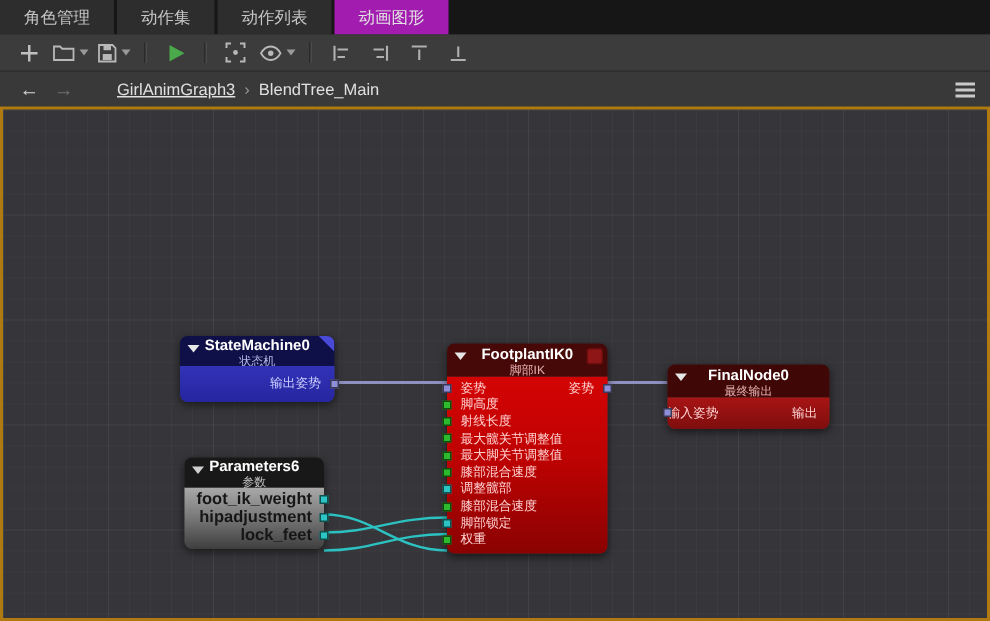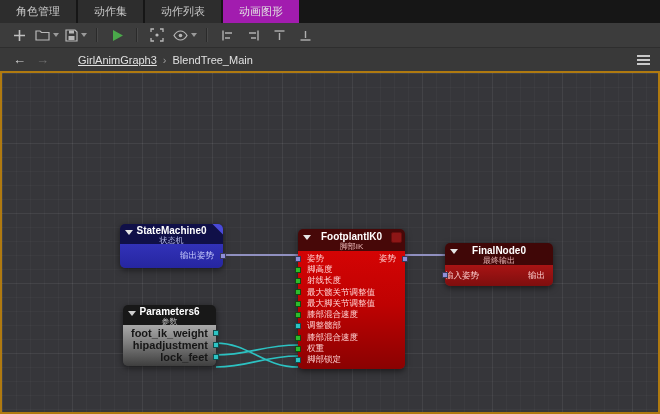--- a/index.html
+++ b/index.html
@@ -249,26 +249,26 @@
             </div>
             <div class="frow">
               <span class="pin cyan"></span>
               <span class="lbl">调整髋部</span>
             </div>
             <div class="frow">
               <span class="pin green"></span>
               <span class="lbl">膝部混合速度</span>
             </div>
             <div class="frow">
-              <span class="pin green"></span>
-              <span class="lbl">权重</span>
-            </div>
-            <div class="frow">
               <span class="pin cyan"></span>
               <span class="lbl">脚部锁定</span>
+            </div>
+            <div class="frow">
+              <span class="pin green"></span>
+              <span class="lbl">权重</span>
             </div>
           </div>
       </div>
     </div>
 
     <div class="node n-fn">
       <div class="nhead">
         <span class="tri"></span>
         <div class="ntitle">FinalNode0</div>
         <div class="nsub">最终输出</div>

